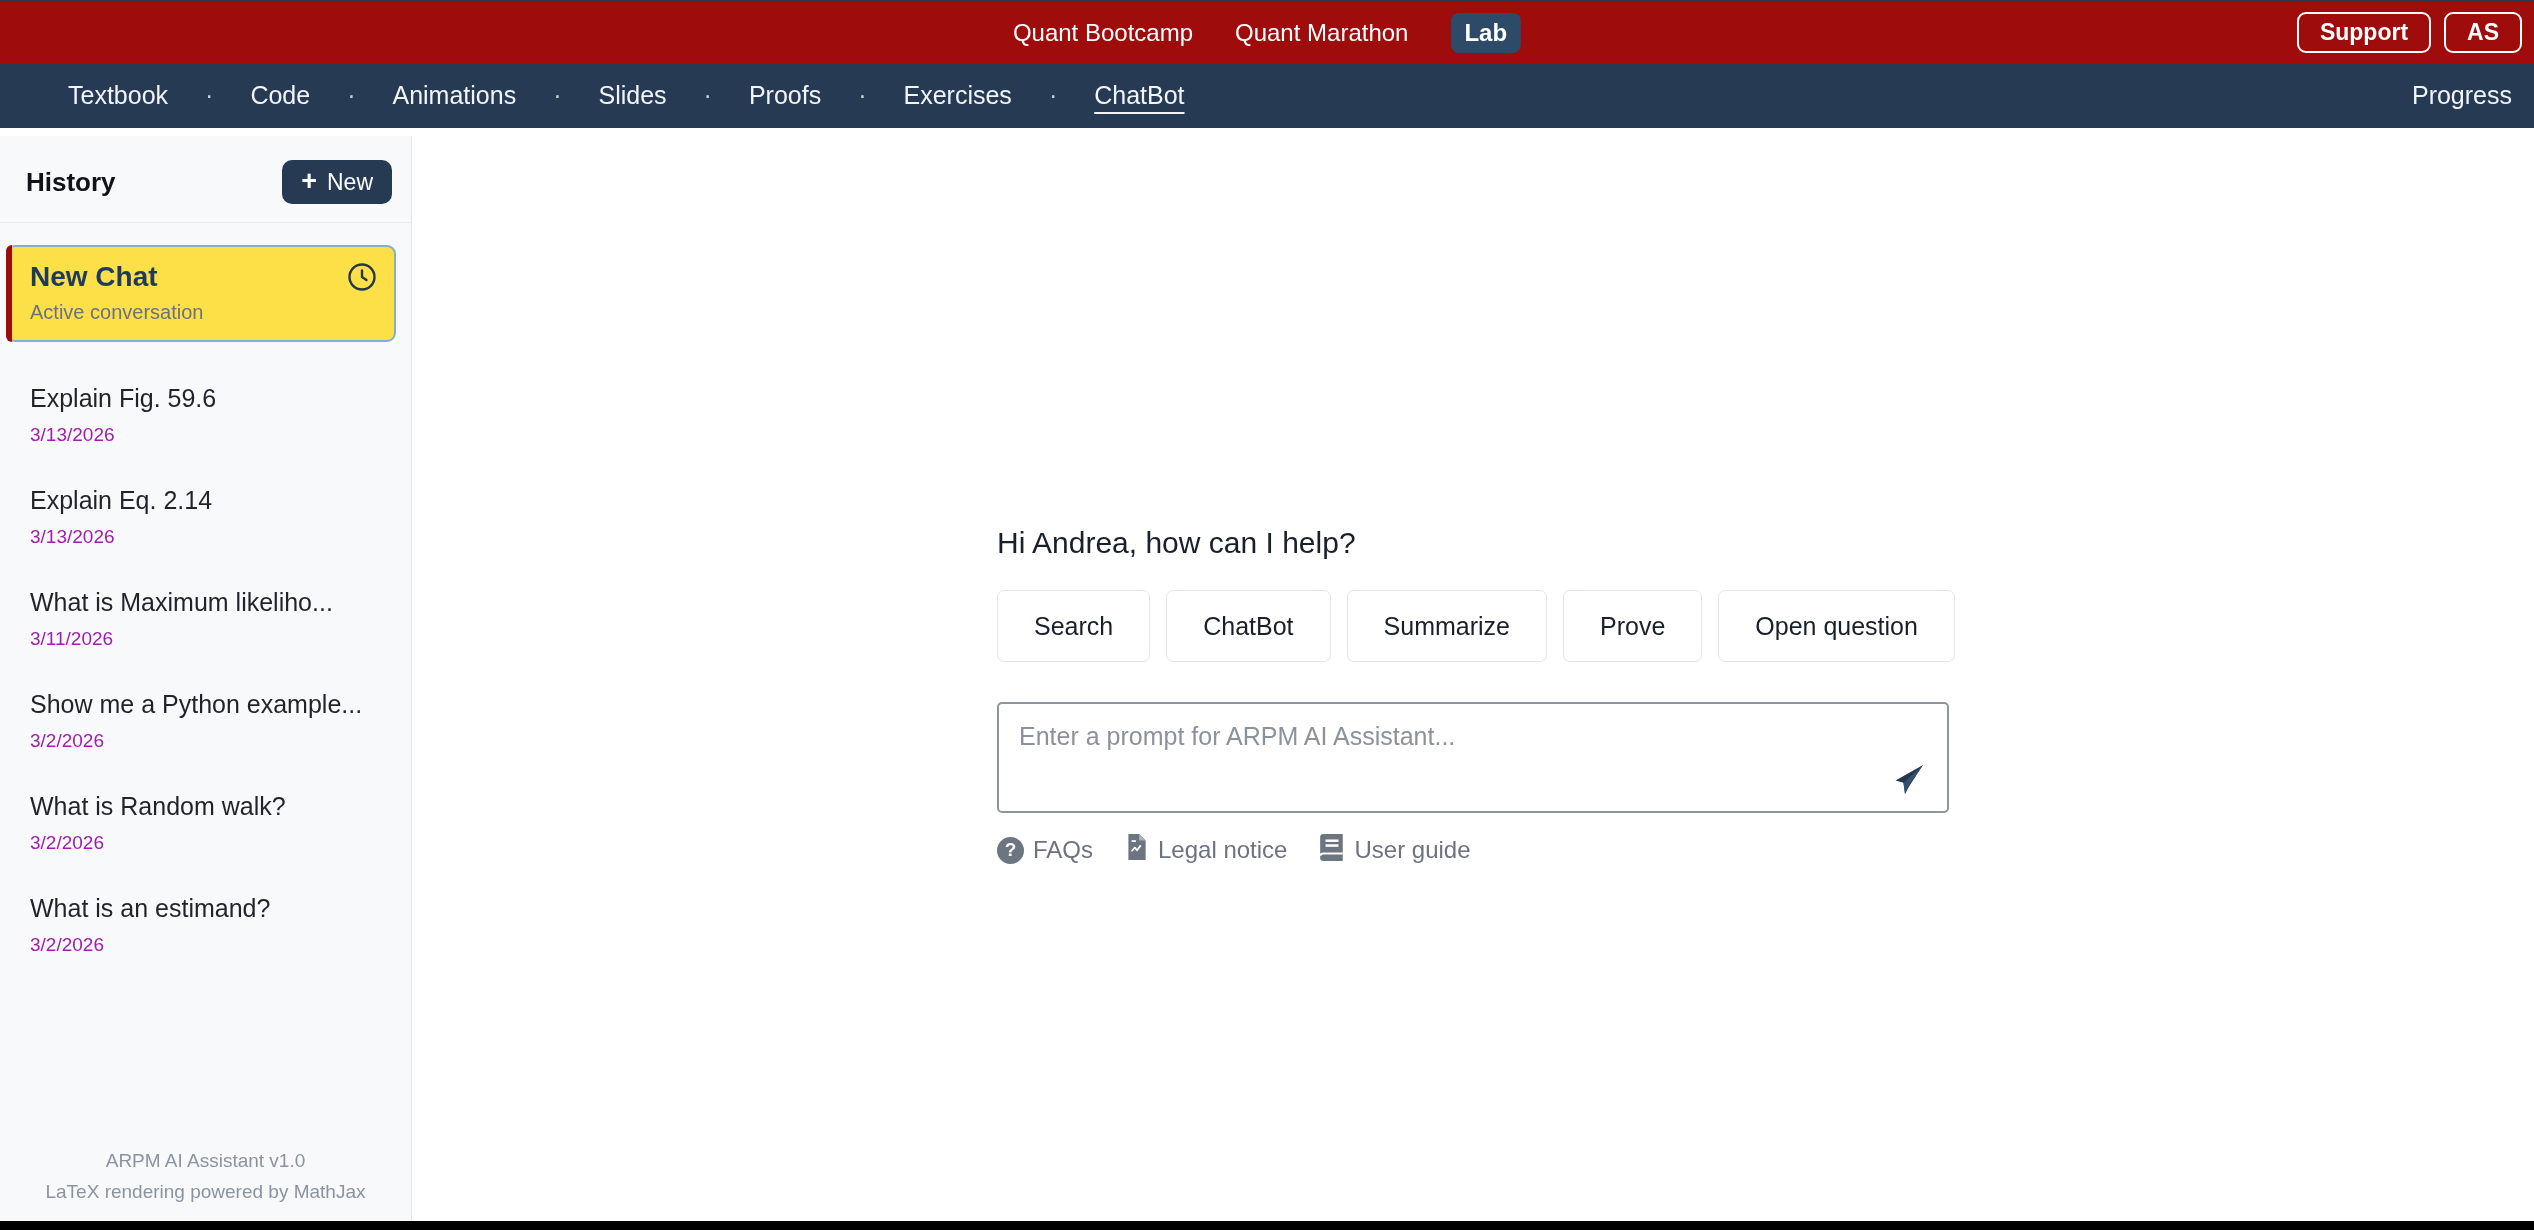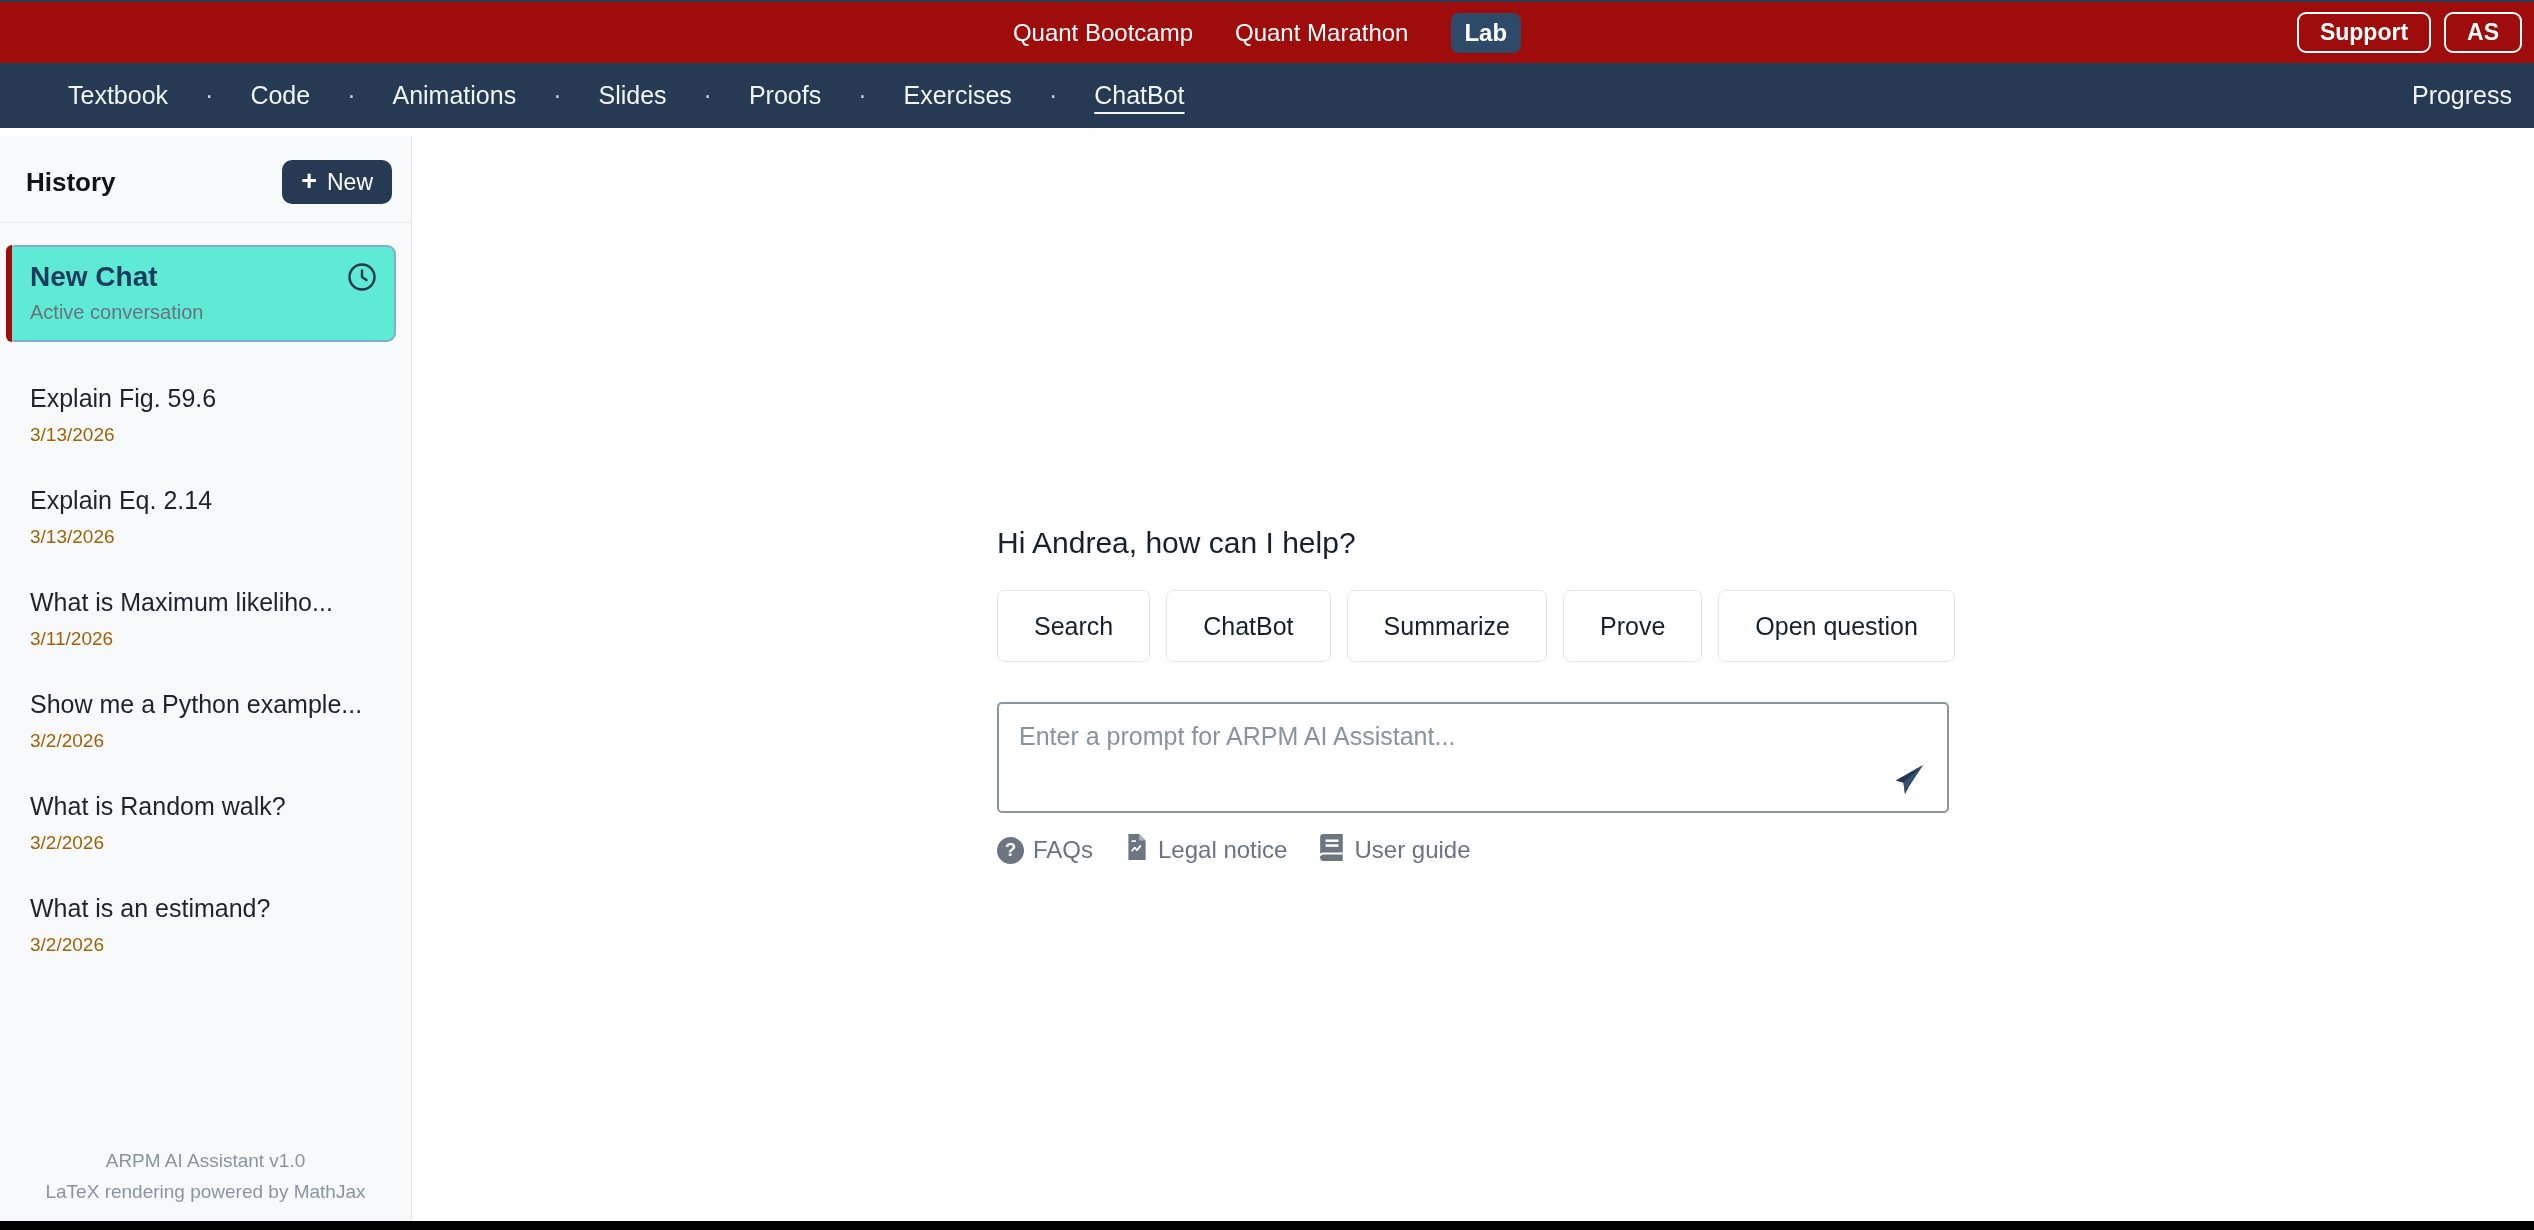--- a/index.html
+++ b/index.html
@@ -75,36 +75,36 @@
   .sb-title { font-size: 26px; font-weight: bold; color: #101418; }
   .new-btn {
     background: #263a54; color: #ffffff; border: none; border-radius: 10px;
     font-size: 23px; padding: 8px 19px; display: flex; align-items: center;
     gap: 10px; cursor: pointer; font-family: inherit;
   }
   .plus-icon::before { content: "+"; font-weight: bold; font-size: 27px; line-height: 1; }
   .sb-divider { height: 1px; background: #e7eaee; }
 
   .active-card {
-    margin: 22px 15px 0 6px; background: #5eead4;
+    margin: 22px 15px 0 6px; background: #fde047;
     border: 2px solid #7fb0d0; border-radius: 9px; position: relative;
     padding: 14px 20px 16px 22px; cursor: pointer;
   }
   .active-card::before {
     content: ""; position: absolute; left: -2px; top: -2px; bottom: -2px;
     width: 6px; background: #9e0c0c; border-radius: 7px 0 0 7px;
   }
   .active-title { font-size: 28px; font-weight: bold; color: #1e3a5c; }
   .active-sub { font-size: 20px; color: #6b7280; margin-top: 8px; }
   .clock-icon { position: absolute; right: 15px; top: 13px; }
 
   .chat-list { padding-top: 22px; }
   .chat-item { padding: 20px 20px 20px 30px; cursor: pointer; }
   .chat-title { font-size: 25px; color: #1f242b; }
-  .chat-date { font-size: 19px; color: #a16207; margin-top: 11px; }
+  .chat-date { font-size: 19px; color: #a21caf; margin-top: 11px; }
 
   .sb-footer {
     position: absolute; bottom: 14px; left: 0; right: 0;
     text-align: center; color: #8a94a0; font-size: 19px; line-height: 1.6;
   }
 
   
   .main { flex: 1; background: #ffffff; }
   .main-column { width: 952px; margin: 0 auto; padding-top: 398px; }
   .greeting { font-size: 30px; color: #17202b; }

